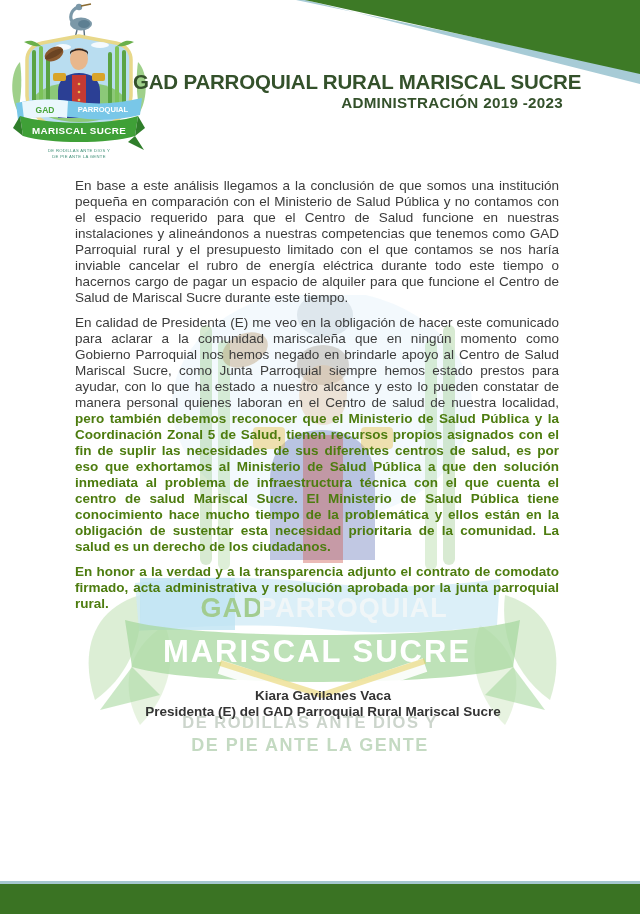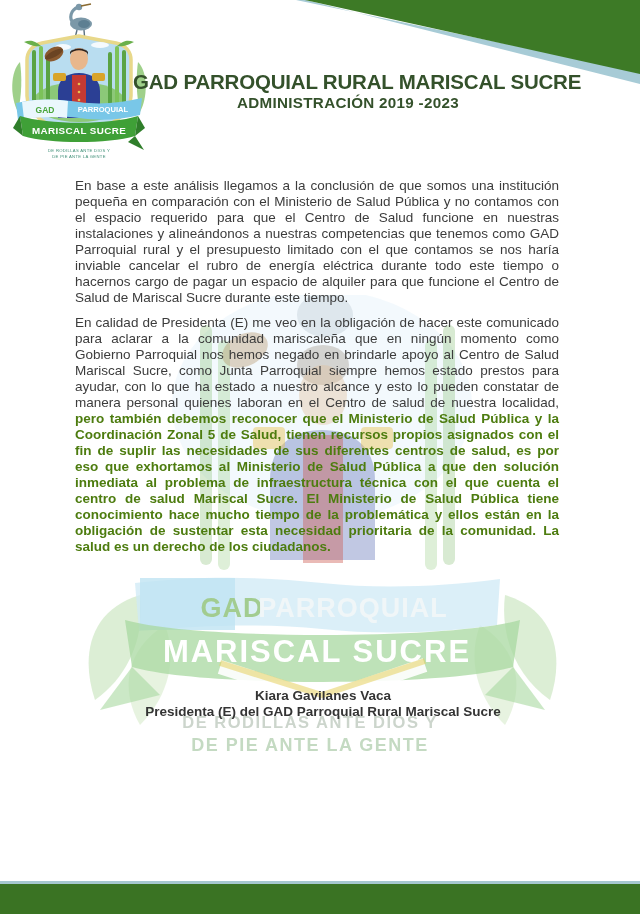--- a/index.html
+++ b/index.html
@@ -11,21 +11,21 @@
   
   .diag-svg{position:absolute;top:0;left:0;width:640px;height:100px;}
   
   .bottom-bar{
     position:absolute;left:0;bottom:0;width:640px;height:30px;
     background:#3a7323;border-top:3px solid #a6c8cf;
   }
   
   .logo{position:absolute;left:8px;top:2px;width:142px;height:160px;}
   
-  .header-titles{position:absolute;left:133px;top:71px;width:430px;text-align:center;}
+  .header-titles{position:absolute;left:133px;top:71px;width:430px;text-align:right;}
   .org-title{
     font-size:20.5px;font-weight:800;color:#34512b;letter-spacing:-0.2px;
     line-height:22px;white-space:nowrap;
   }
   .org-subtitle{
     margin-top:1px;font-size:15.2px;font-weight:800;color:#34512b;letter-spacing:0.3px;
   }
   
   .watermark{position:absolute;left:85px;top:295px;width:475px;height:465px;pointer-events:none;}
   
@@ -177,20 +177,21 @@
       </g>
 
       <text x="225" y="433" text-anchor="middle" font-size="16.5" font-weight="bold" fill="#ccd5cc" letter-spacing="1.5">DE RODILLAS ANTE DIOS Y</text>
       <text x="225" y="456" text-anchor="middle" font-size="18" font-weight="bold" fill="#c4dac2" letter-spacing="1.5">DE PIE ANTE LA GENTE</text>
     </svg>
   </div>
 
   <div class="content">
     <p>En base a este análisis llegamos a la conclusión de que somos una institución pequeña en comparación con el Ministerio de Salud Pública y no contamos con el espacio requerido para que el Centro de Salud funcione en nuestras instalaciones y alineándonos a nuestras competencias que tenemos como GAD Parroquial rural y el presupuesto limitado con el que contamos se nos haría inviable cancelar el rubro de energía eléctrica durante todo este tiempo o hacernos cargo de pagar un espacio de alquiler para que funcione el Centro de Salud de Mariscal Sucre durante este tiempo.</p>
     <p><span>En calidad de Presidenta (E) me veo en la obligación de hacer este comunicado para aclarar a la comunidad mariscaleña que en ningún momento como Gobierno Parroquial nos hemos negado en brindarle apoyo al Centro de Salud Mariscal Sucre, como Junta Parroquial siempre hemos estado prestos para ayudar, con lo que ha estado a nuestro alcance y esto lo pueden constatar de manera personal quienes laboran en el Centro de salud de nuestra localidad, </span><strong>pero también debemos reconocer que el Ministerio de Salud Pública y la Coordinación Zonal 5 de Salud, tienen recursos propios asignados con el fin de suplir las necesidades de sus diferentes centros de salud, es por eso que exhortamos al Ministerio de Salud Pública a que den solución inmediata al problema de infraestructura técnica con el que cuenta el centro de salud Mariscal Sucre. El Ministerio de Salud Pública tiene conocimiento hace mucho tiempo de la problemática y ellos están en la obligación de sustentar esta necesidad prioritaria de la comunidad. La salud es un derecho de los ciudadanos.</strong></p>
+    <p class="bold">En honor a la verdad y a la transparencia adjunto el contrato de comodato firmado, acta administrativa y resolución aprobada por la junta parroquial rural.</p>
   </div>
 
   <div class="signature">
     <div>Kiara Gavilanes Vaca</div>
     <div>Presidenta (E) del GAD Parroquial Rural Mariscal Sucre</div>
   </div>
 
 </div>
 
 </body></html>

